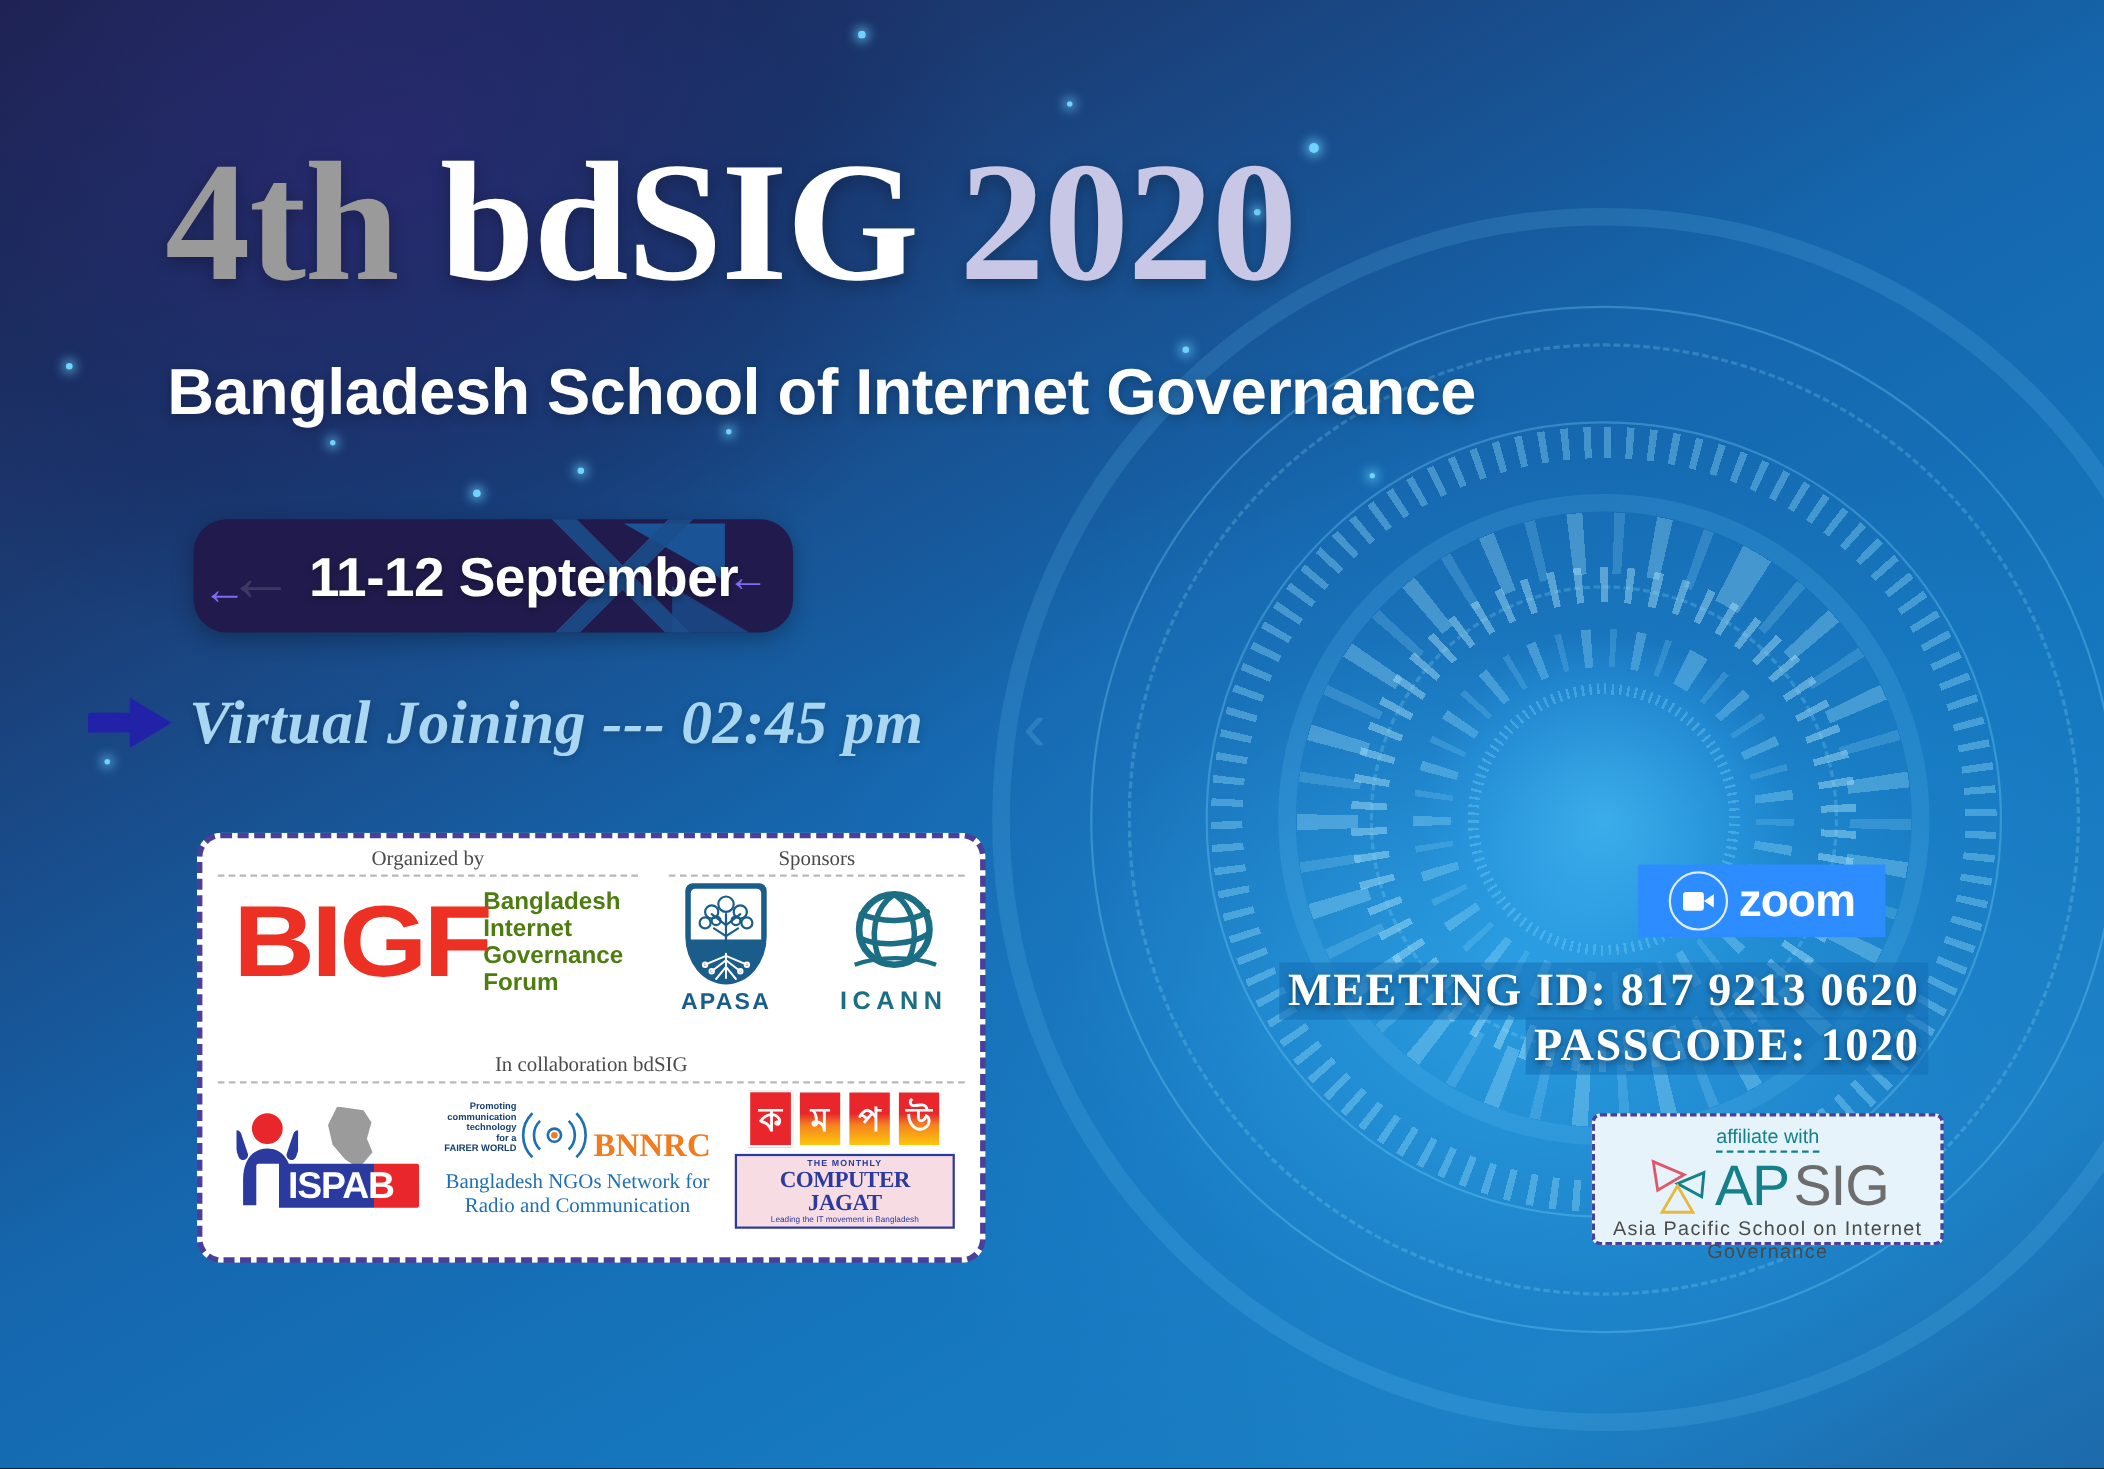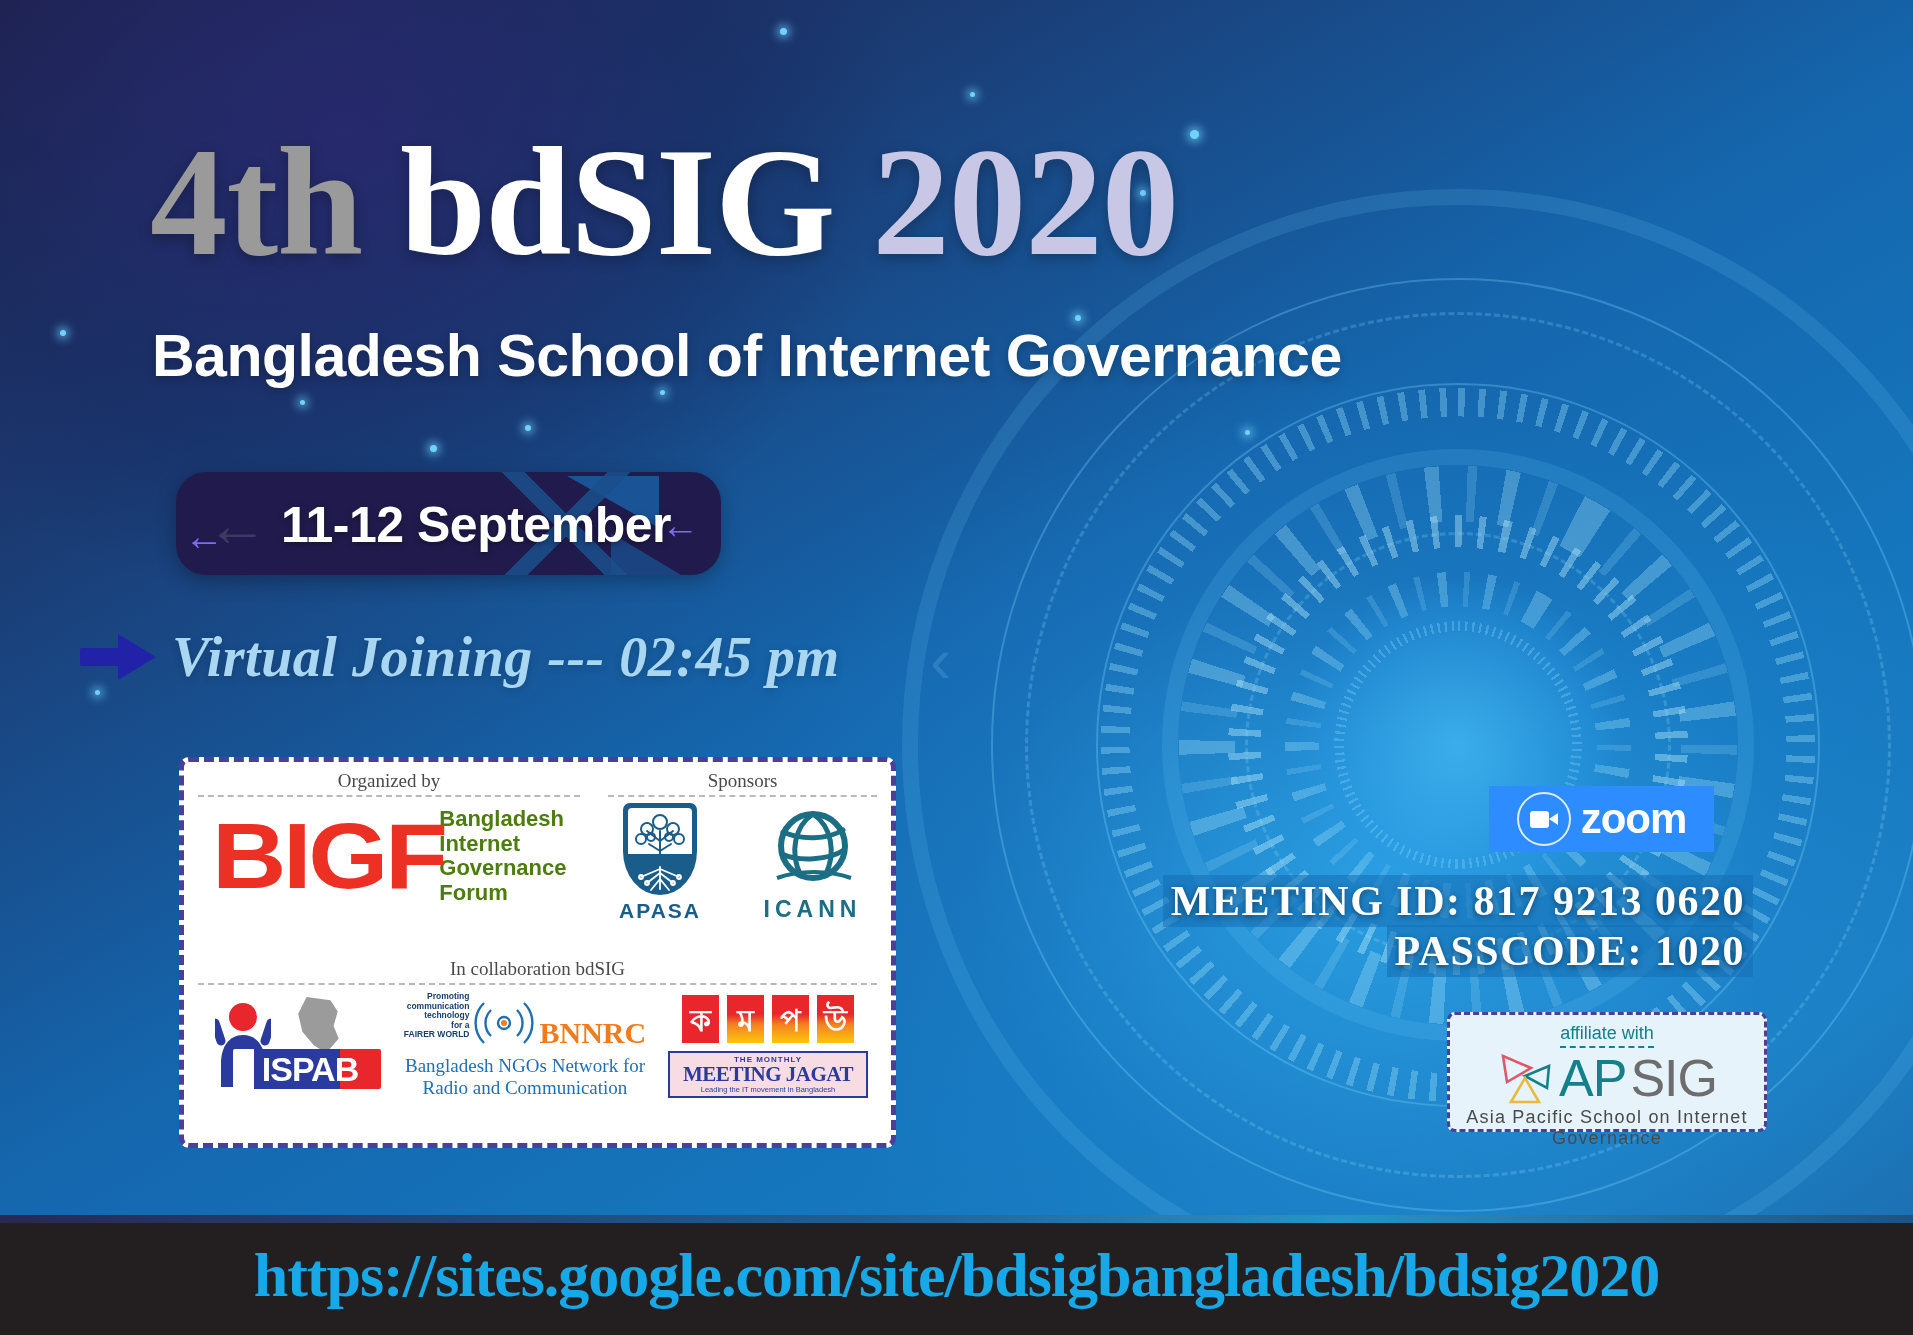--- a/index.html
+++ b/index.html
@@ -134,21 +134,21 @@
   }
   .vj-chev{
     position:absolute;left:930px;top:628px;
     font-size:64px;color:#3f8fc9;opacity:.55;line-height:1;
   }
   .pcard-wrap{
     position:absolute; left:179px; top:757px;
     width:717px; height:391px;
     background:#ffffff;
     border:5px dashed #4c3f9a;
-    border-radius:10px;
+    border-radius:22px;
     box-sizing:border-box;
     overflow:hidden;
   }
   .sec-label{
     text-align:center;font-family:"Liberation Serif", serif;
     font-size:19px;color:#4a4a4a;
   }
   .dash-line{border-top:2px dashed #b9b9b9;margin:3px 14px 0 14px;}
   .row-top{display:flex;height:192px;}
   .col-org{width:58%;padding:8px 0 0 0;box-sizing:border-box;}
@@ -474,21 +474,21 @@
 
         <div class="jagat">
           <div class="jagat-bn">
             <div class="jagat-cell red">ক</div>
             <div class="jagat-cell">ম</div>
             <div class="jagat-cell">প</div>
             <div class="jagat-cell">উ</div>
           </div>
           <div class="jagat-band">
             <div class="jagat-t1">THE MONTHLY</div>
-            <div class="jagat-t2">MEETING JAGAT</div>
+            <div class="jagat-t2">COMPUTER JAGAT</div>
             <div class="jagat-t3">Leading the IT movement in Bangladesh</div>
           </div>
         </div>
 
       </div>
     </div>
   </div>
 
   <div class="zoom-logo">
     <div class="zoom-circle">
@@ -507,18 +507,14 @@
         <path d="M6 6 L34 18 L10 32 Z" fill="none" stroke="#e0576c" stroke-width="2.6"></path>
         <path d="M52 16 L28 26 L50 38 Z" fill="none" stroke="#13808a" stroke-width="2.6"></path>
         <path d="M14 52 L28 28 L42 52 Z" fill="none" stroke="#e8b93c" stroke-width="2.6"></path>
       </svg>
       <span class="apsig-word apsig-ap">AP</span>
         <span class="apsig-word apsig-sig">SIG</span>
     </div>
     <div class="apsig-tag">Asia Pacific School on Internet Governance</div>
   </div>
 
-  <div class="urlbar">
-    <div class="topglow"></div>
-    <a class="url-text" href="#" style="text-decoration:none;">https://sites.google.com/site/bdsigbangladesh/bdsig2020</a>
-  </div>
 
 </div>
 
 </body></html>

